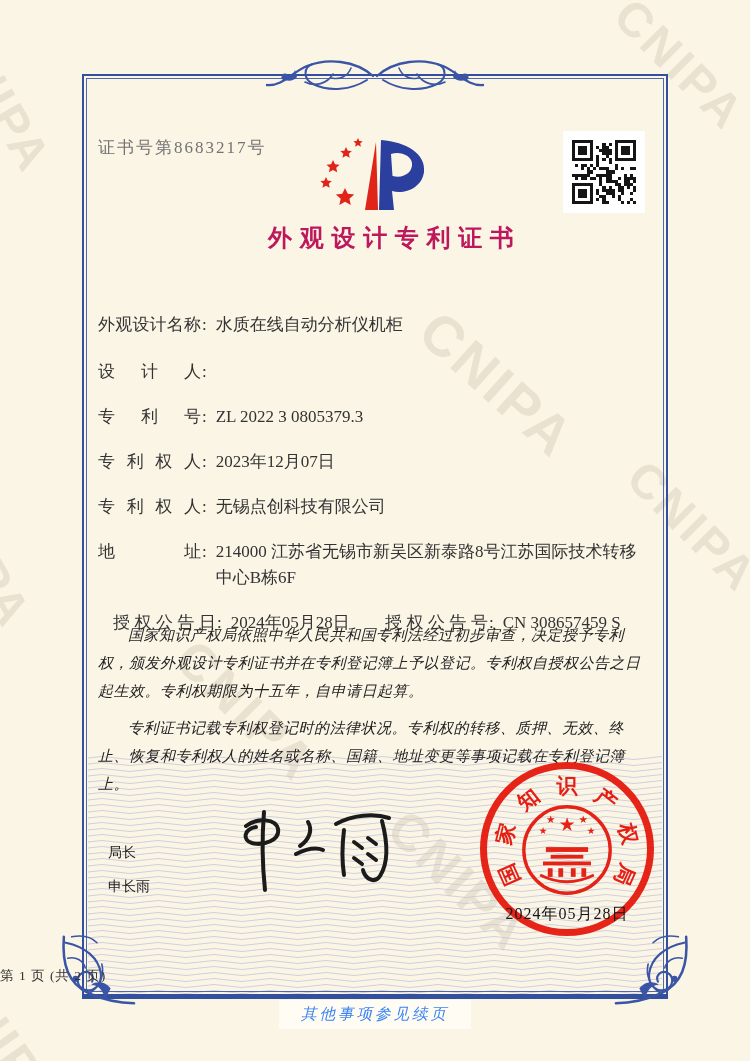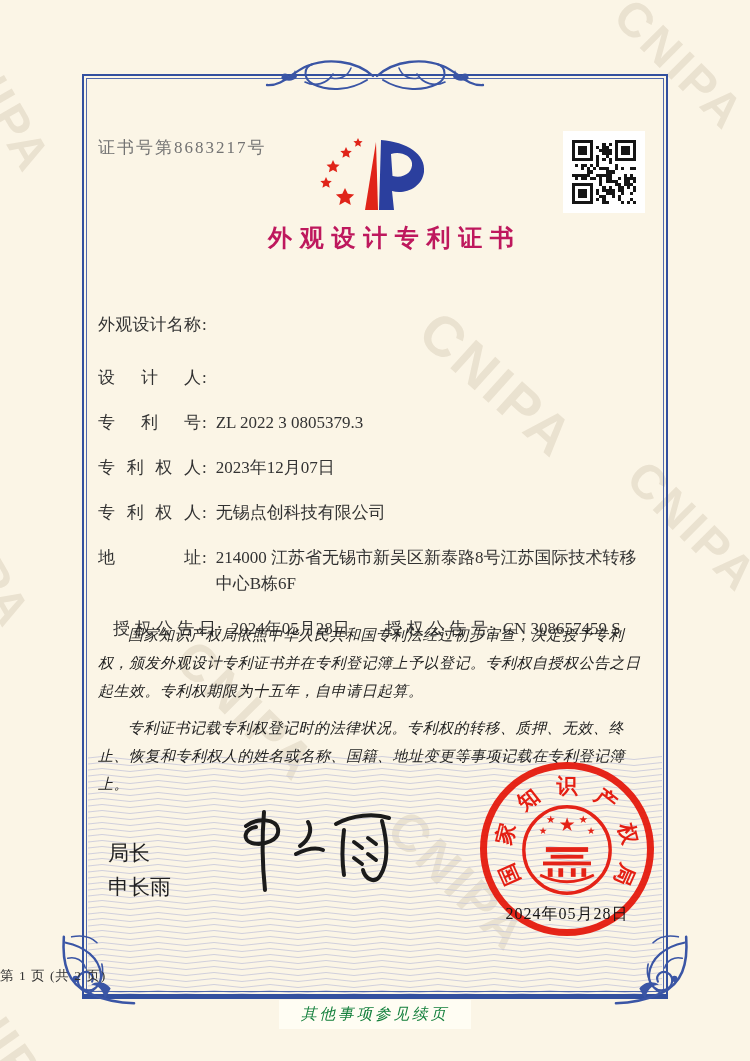--- a/index.html
+++ b/index.html
@@ -26,51 +26,51 @@
   .cert-no{position:absolute;left:98px;top:136px;z-index:3;font-size:17px;letter-spacing:2px;color:#737373;}
   .logo{position:absolute;left:312px;top:130px;z-index:3;}
   .qrbox{position:absolute;left:563px;top:131px;width:82px;height:82px;background:#ffffff;z-index:3;}
   .qrbox svg{position:absolute;left:9px;top:9px;}
   .title{position:absolute;left:16px;top:222px;width:100%;text-align:center;z-index:3;
          font-size:24px;font-weight:700;letter-spacing:0.32em;text-indent:0.32em;color:#be185d;margin:0;}
 
   
   .fields{position:absolute;left:98px;top:312px;width:548px;z-index:3;color:#333;}
   .field-row{display:flex;font-size:17px;line-height:26px;margin-bottom:19px;}
-  .field-row.first{margin-bottom:27px;}
+  .field-row.first{margin-bottom:21px;}
   .flabel{display:inline-block;width:103px;flex:none;text-align:justify;text-align-last:justify;}
   .colon{flex:none;margin:0 9px 0 1px;}
   .fvalue{flex:1;}
   .pairrow{display:flex;margin-left:15px;}
   .pair{display:flex;}
   .pair.one{width:272px;flex:none;}
 
   
   .paras{position:absolute;left:98px;top:622px;width:554px;z-index:3;color:#222;}
   .paras p{margin:0 0 10px 0;font-size:15px;line-height:1.85;text-indent:2em;
            font-style:italic;letter-spacing:0.5px;}
 
   
-  .signer{position:absolute;left:108px;top:836px;z-index:3;font-size:21px;line-height:34px;color:#222;}
+  .signer{position:absolute;left:108px;top:836px;z-index:3;font-size:14px;line-height:34px;color:#222;}
   .sig{position:absolute;left:212px;top:796px;z-index:3;}
 
   
   .seal{position:absolute;left:478px;top:760px;width:178px;height:178px;z-index:4;}
   .seal-ring{position:absolute;inset:2px;border:7px solid #e41408;border-radius:50%;opacity:0.93;}
   .seal-char{position:absolute;left:50%;top:50%;font-size:21px;font-weight:700;color:#e41408;opacity:0.95;}
   .emblem{position:absolute;left:41px;top:42px;opacity:0.93;}
   .seal-date{position:absolute;left:478px;top:904px;width:178px;text-align:center;z-index:5;
              font-size:16px;color:#151515;letter-spacing:1px;}
 
   
   .page-num{position:absolute;left:0;top:967px;width:100%;z-index:3;
             font-size:13.5px;color:#333;letter-spacing:1px;}
   .footer-note{position:absolute;left:0;top:1000px;width:100%;text-align:center;z-index:3;}
   .footer-note span{display:inline-block;background:#fffdf3;padding:4px 22px;font-size:15.5px;
-            font-style:italic;letter-spacing:3px;color:#15803d;}
+            font-style:italic;letter-spacing:3px;color:#3b82f6;}
   .hiddefs{position:absolute;width:0;height:0;overflow:hidden;}
 </style>
 </head>
 <body>
 
 <div class="page">
 
   <svg class="hiddefs" aria-hidden="true">
     <defs>
       <g id="cornerOrn" fill="none" stroke="#3a55a5" stroke-width="2.2" stroke-linecap="round">
@@ -264,20 +264,21 @@
         <rect x="20" y="20" width="1" height="1" fill="#151515"></rect>
       </svg>
   </div>
 
   <h1 class="title">外观设计专利证书</h1>
 
   <div class="fields">
     <div class="field-row first">
       <span class="flabel">外观设计名称</span>
         <span class="colon">:</span>
+      <span class="fvalue">水质在线自动分析仪机柜</span>
     </div>
     <div class="field-row">
       <span class="flabel">设计人</span>
         <span class="colon">:</span>
     </div>
     <div class="field-row">
       <span class="flabel">专利号</span>
         <span class="colon">:</span>
       <span class="fvalue">ZL 2022 3 0805379.3</span>
     </div>

